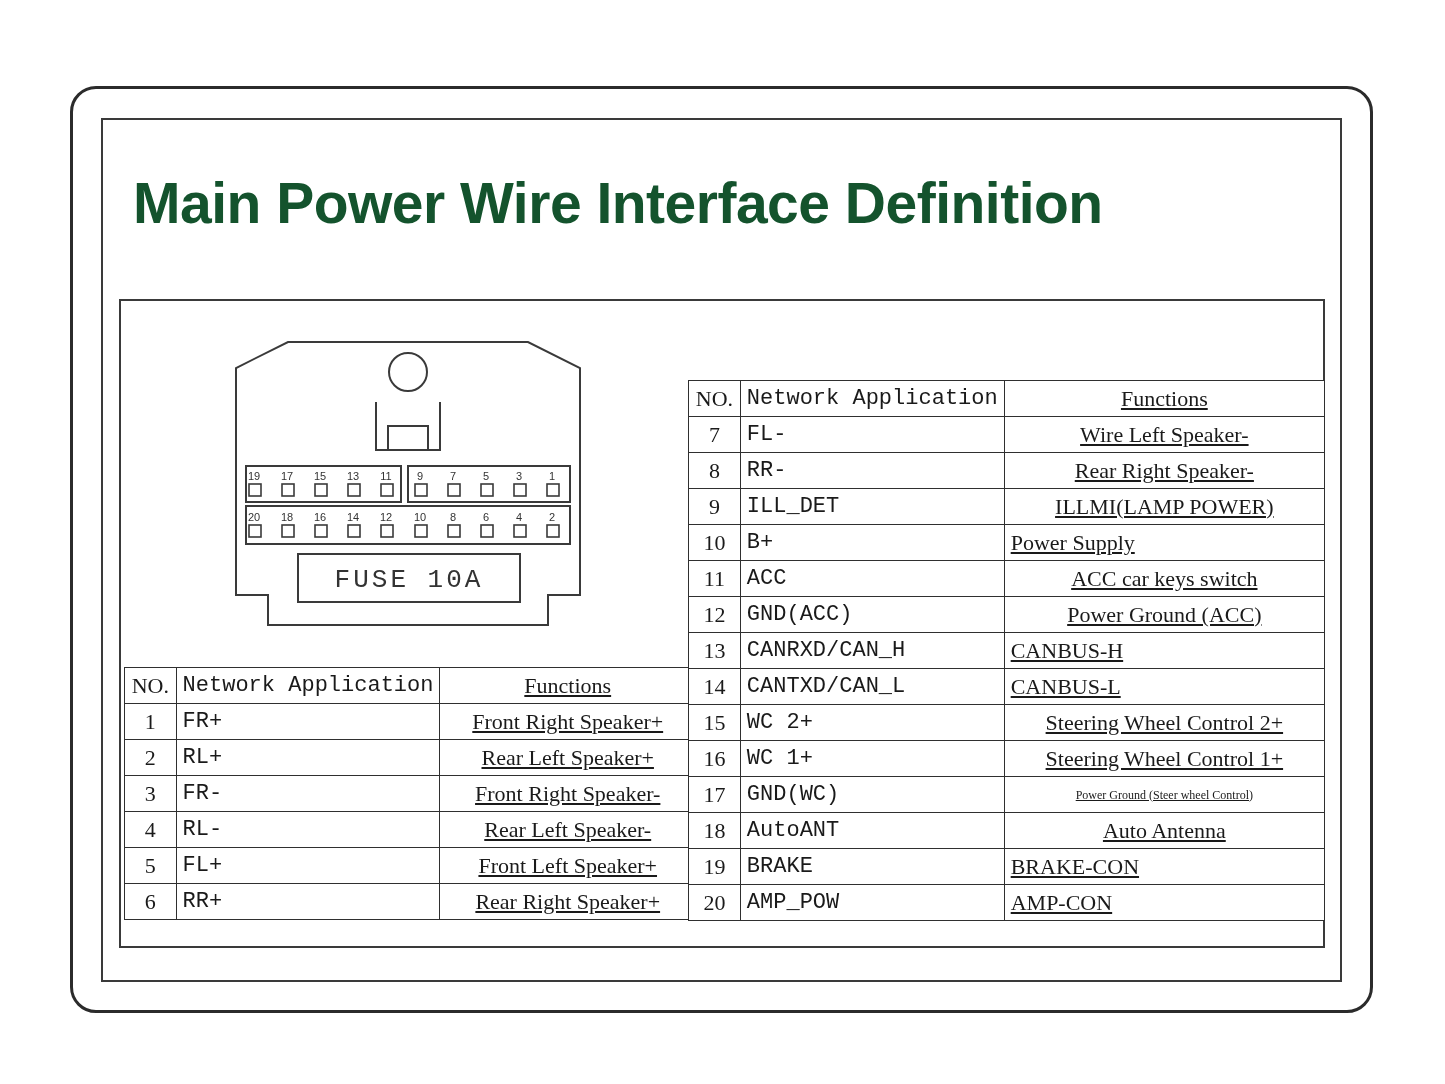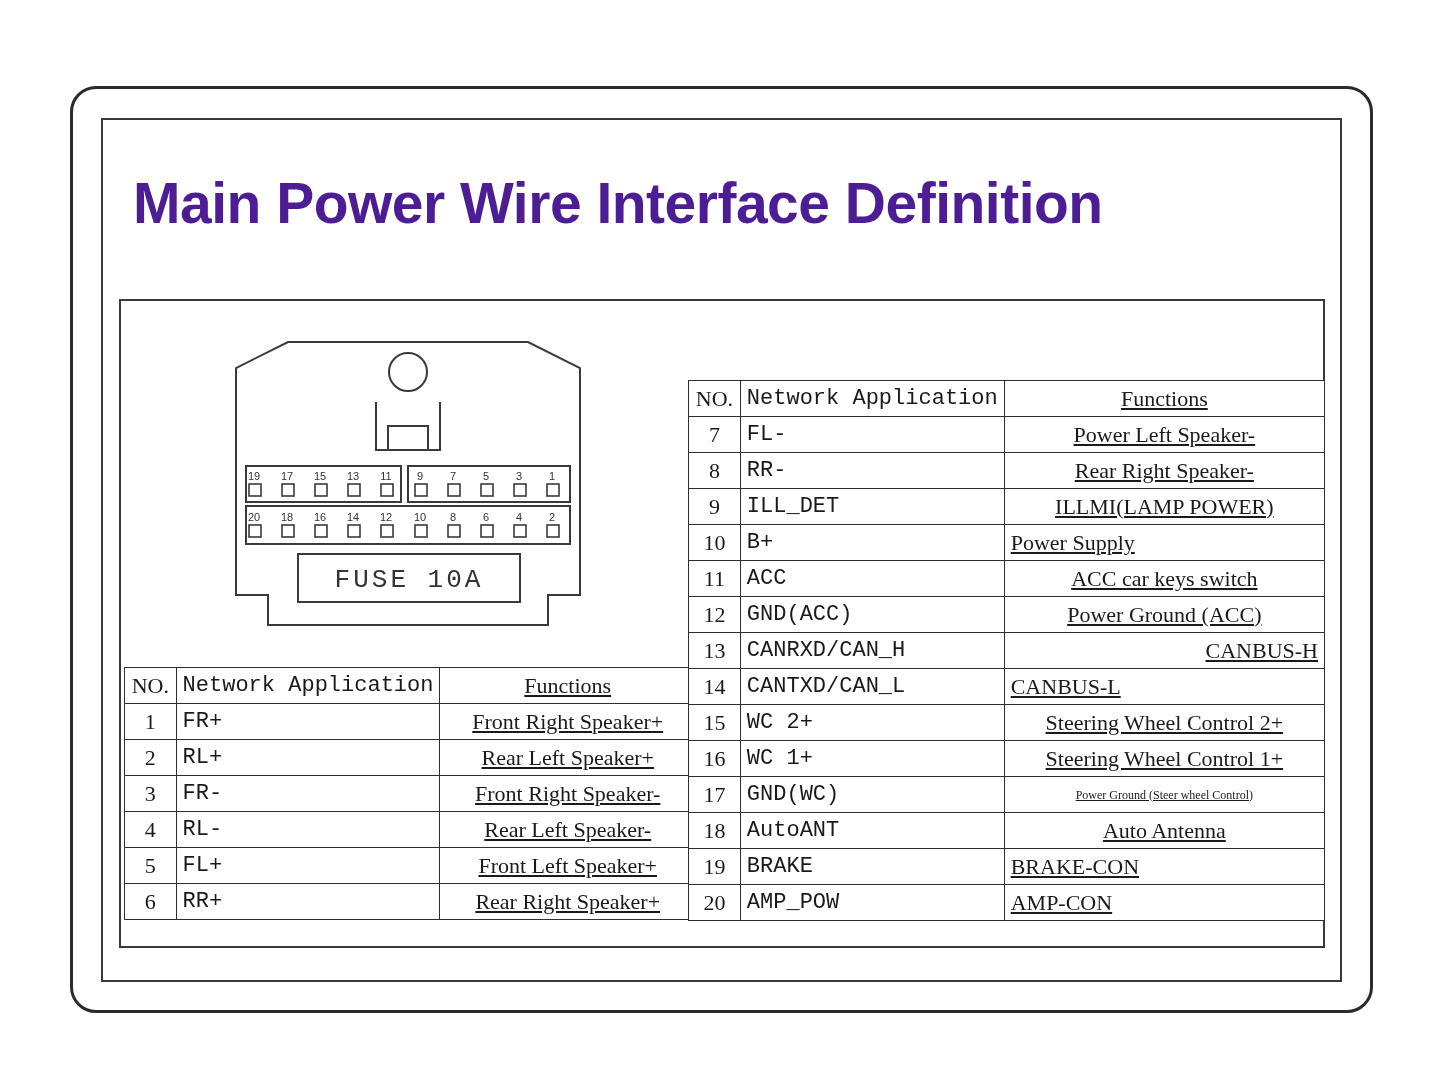--- a/index.html
+++ b/index.html
@@ -41,21 +41,21 @@
 
   #page-title {
     position: absolute;
     left: 133px;
     top: 170px;
     width: 1180px;
     font-family: "Liberation Sans", sans-serif;
     font-weight: bold;
     font-size: 57px;
     letter-spacing: -0.5px;
-    color: #4c1d95;
+    color: #14532d;
     white-space: nowrap;
   }
 
   
   #content-box {
     position: absolute;
     left: 119px;
     top: 299px;
     width: 1206px;
     height: 649px;
@@ -252,21 +252,21 @@
     <tr>
       <th class="col-no">NO.</th>
       <th class="col-net" style="text-align:center">Network Application</th>
       <th class="col-fn">Functions</th>
     </tr>
   </thead>
   <tbody>
     <tr>
       <td class="col-no">7</td>
       <td class="col-net">FL-</td>
-      <td class="col-fn">Power Left Speaker-</td>
+      <td class="col-fn">Wire Left Speaker-</td>
     </tr>
     <tr>
       <td class="col-no">8</td>
       <td class="col-net">RR-</td>
       <td class="col-fn">Rear Right Speaker-</td>
     </tr>
     <tr>
       <td class="col-no">9</td>
       <td class="col-net">ILL_DET</td>
       <td class="col-fn">ILLMI(LAMP POWER)</td>
@@ -282,21 +282,21 @@
       <td class="col-fn">ACC car keys switch</td>
     </tr>
     <tr>
       <td class="col-no">12</td>
       <td class="col-net">GND(ACC)</td>
       <td class="col-fn">Power Ground (ACC)</td>
     </tr>
     <tr>
       <td class="col-no">13</td>
       <td class="col-net">CANRXD/CAN_H</td>
-      <td class="col-fn" style="text-align:right">CANBUS-H</td>
+      <td class="col-fn" style="text-align:left">CANBUS-H</td>
     </tr>
     <tr>
       <td class="col-no">14</td>
       <td class="col-net">CANTXD/CAN_L</td>
       <td class="col-fn" style="text-align:left">CANBUS-L</td>
     </tr>
     <tr>
       <td class="col-no">15</td>
       <td class="col-net">WC 2+</td>
       <td class="col-fn">Steering Wheel Control 2+</td>

